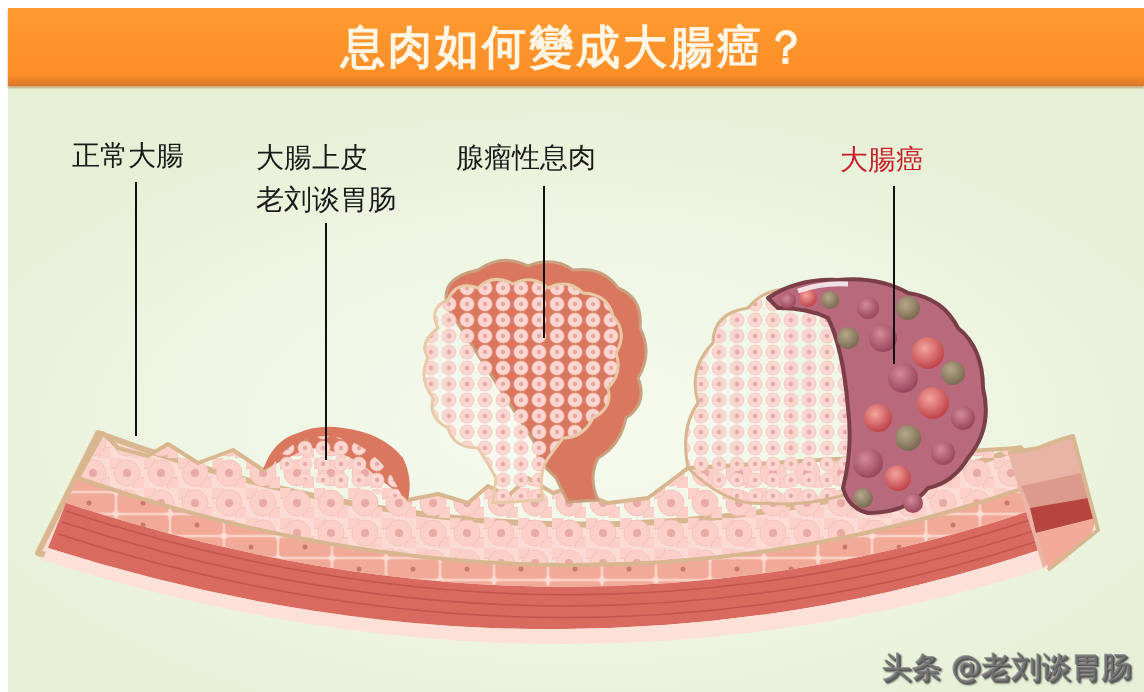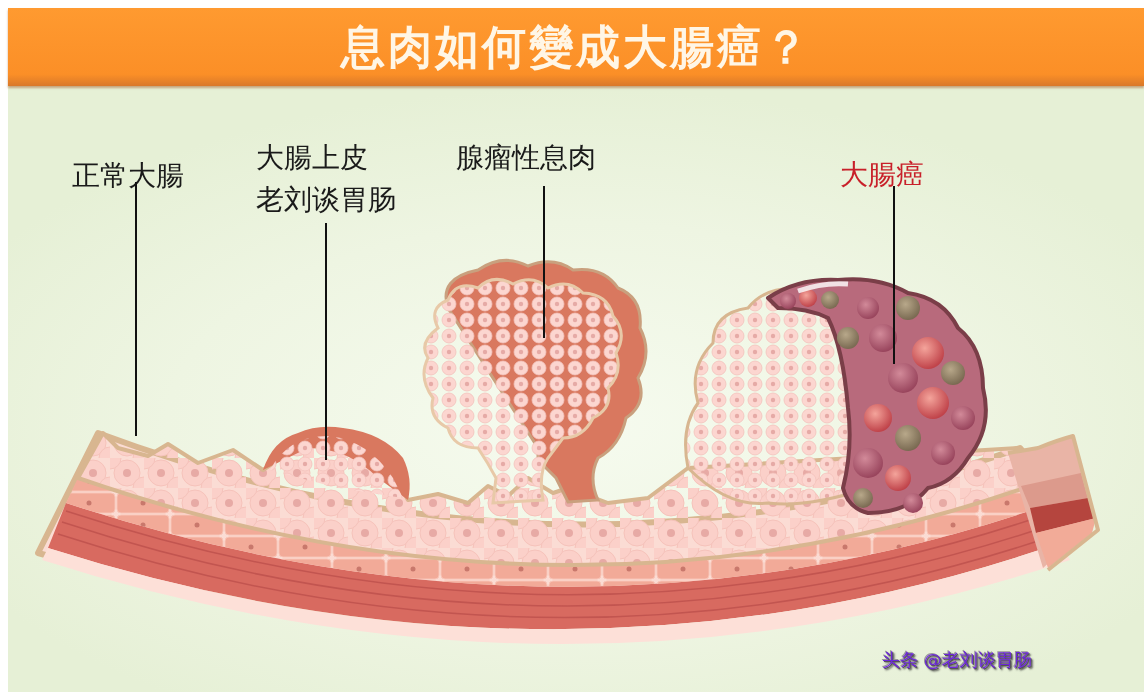--- a/index.html
+++ b/index.html
@@ -3,23 +3,23 @@
 <meta charset="utf-8">
 <style>
   html,body{margin:0;padding:0;}
   body{width:1144px;height:692px;background:#ffffff;position:relative;overflow:hidden;font-family:"DejaVu Sans","Liberation Sans",sans-serif;}
   .frame{position:absolute;left:8px;top:8px;width:1136px;height:692px;background:#eaf2dc;border-radius:21px;}
   .title-bar{position:absolute;left:0;top:0;width:1136px;height:78px;background:linear-gradient(#ff9a30,#fb8f27 85%,#d9782a);box-shadow:0 2px 2px rgba(160,90,30,0.5);display:flex;align-items:center;justify-content:center;}
   .title-text{color:#fff6e6;font-size:44px;letter-spacing:3px;font-weight:bold;font-family:"DejaVu Sans",sans-serif;transform:scaleY(1.05);}
   .bg-glow{position:absolute;left:0;top:80px;width:1136px;height:612px;background:radial-gradient(ellipse 60% 55% at 50% 55%,#f6fbef 0%,#eef5e2 60%,#e6f0d6 100%);}
   svg.illus{position:absolute;left:0;top:0;}
   .label{position:absolute;font-size:28px;color:#1a1a1a;line-height:40px;font-family:"DejaVu Sans",sans-serif;white-space:nowrap;}
-  .label.red{color:#c8202a;margin-top:15px;}
+  .label.red{color:#c8202a;}
   .leader{position:absolute;width:2px;background:#111;}
-  .watermark{position:absolute;left:882px;top:640px;font-size:18px;color:#6d28d9;text-shadow:1px 1px 0 #555,-1px -1px 0 #999,2px 2px 2px #333;white-space:nowrap;}
+  .watermark{position:absolute;left:882px;top:640px;font-size:30px;color:#737373;text-shadow:1px 1px 0 #555,-1px -1px 0 #999,2px 2px 2px #333;white-space:nowrap;}
 </style>
 </head>
 <body>
 
 <div class="frame">
   <div class="bg-glow"></div>
 
   <svg class="illus" width="1136" height="692" viewBox="0 0 1136 692">
     <defs>
       <pattern id="cells" width="34" height="30" patternUnits="userSpaceOnUse">
@@ -101,21 +101,21 @@
       <path d="M1022,500 L1080,490 L1088,510 L1028,525 Z" fill="#b5453e"></path>
       <path d="M1028,525 L1088,510 L1084,525 L1040,560 Z" fill="#f2ab98"></path>
       <path d="M1000,445 L1030,440 Q1050,432 1065,428 L1090,522 L1040,562" fill="none" stroke="#d8b690" stroke-width="4" stroke-linejoin="round"></path>
     </g>
   </svg>
 
   <div class="title-bar">
     <span class="title-text">息肉如何變成大腸癌？</span>
   </div>
 
-  <div class="label" style="left:64px;top:128px;margin-top:20px;">正常大腸</div>
+  <div class="label" style="left:64px;top:128px;">正常大腸</div>
   <div class="leader" style="left:127px;top:174px;height:254px;"></div>
 
   <div class="label" style="left:248px;top:130px;font-family:Liberation Serif, serif;">大腸上皮</div>
   <div class="label" style="left:248px;top:172px;">老刘谈胃肠</div>
   <div class="leader" style="left:317px;top:215px;height:237px;"></div>
 
   <div class="label" style="left:448px;top:130px;text-align:center;">腺瘤性息肉</div>
   <div class="leader" style="left:535px;top:178px;height:152px;"></div>
 
   <div class="label red" style="left:832px;top:132px;">大腸癌</div>

